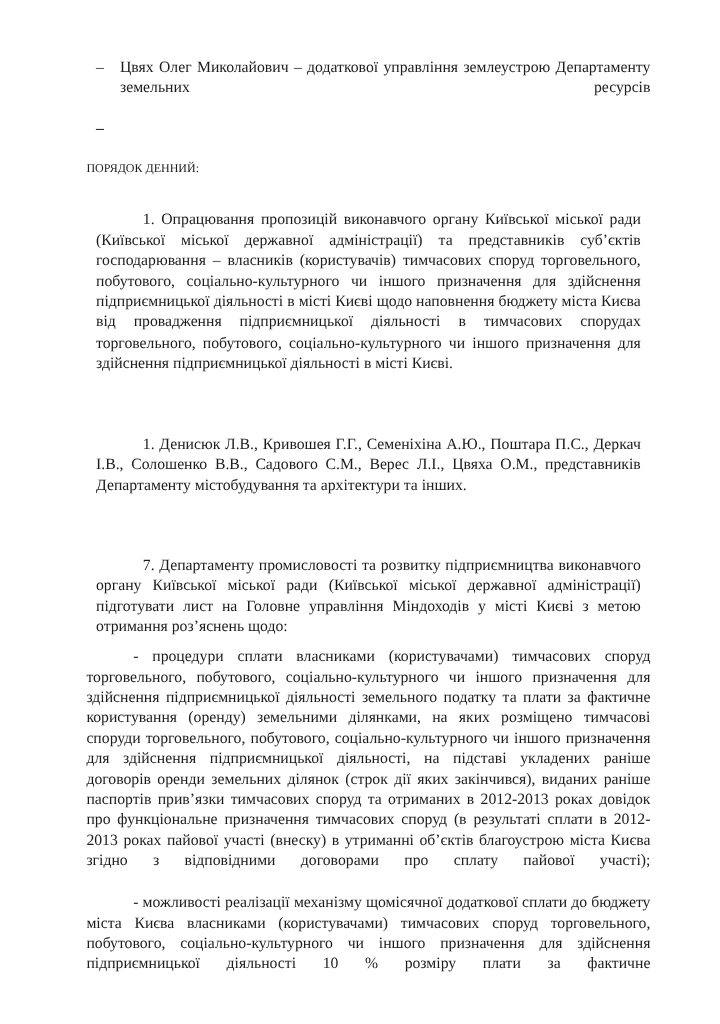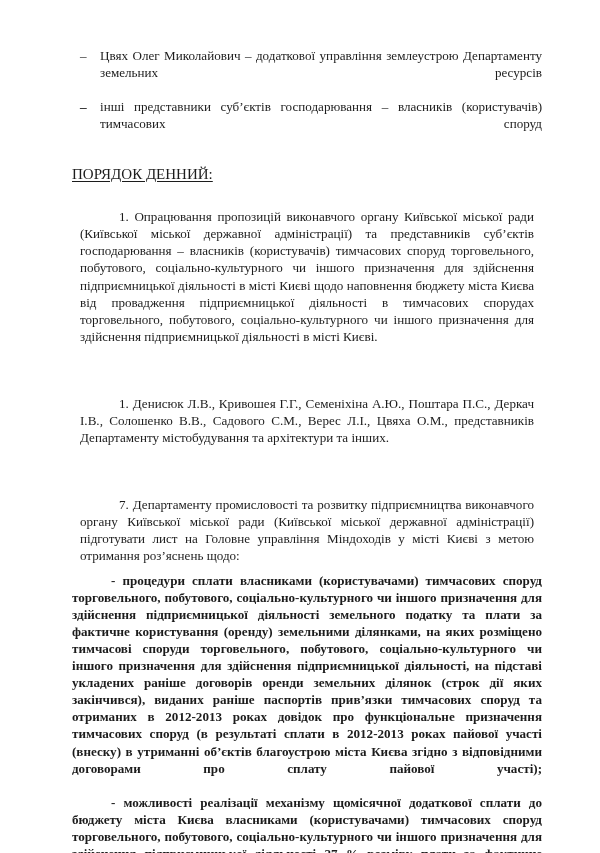--- a/index.html
+++ b/index.html
@@ -58,42 +58,40 @@
   }
   .justify-all::after {
     content: "";
     display: inline-block;
     width: 100%;
   }
 
   
   .section-heading {
     margin: 0;
-    font-size: 15px;
+    font-size: 10px;
     line-height: 17.05px;
     font-weight: normal;
-    text-decoration: underline;
     text-underline-offset: 2px;
     text-align: left;
   }
   .spacer-md { height: 17px; }
 
   
   .para {
     margin: 8px;
     text-indent: 39px;
     text-align: justify;
   }
 
   
   .sub-item {
     margin: 0;
     text-indent: 39px;
     text-align: justify;
-    font-weight: bold;
   }
   .sub-item::after {
     content: "";
     display: inline-block;
     width: 100%;
   }
   .last-line-clip {
     
   }
 </style>
@@ -107,21 +105,21 @@
 
       <div class="bullet-item justify-all">
         <span class="dash-mark">–</span><span class="bullet-text-inline">Цвях Олег Миколайович – додаткової управління землеустрою Департаменту земельних ресурсів</span>
       </div>
 
       <div class="bullet-item">
         <span class="dash-mark">–</span>
       </div>
 
       <div class="bullet-item justify-all">
-        <span class="dash-mark">–</span><span class="bullet-text-inline">інші представники суб’єктів господарювання – власників (користувачів) тимчасових споруд</span>
+        <span class="dash-mark">–</span>
       </div>
 
     </div>
 
     <div class="spacer-md"></div>
 
     <div class="section-heading">ПОРЯДОК ДЕННИЙ:</div>
 
     <div class="spacer-md"></div>
 
@@ -136,16 +134,16 @@
 
     <div class="spacer-md"></div>
 
 
     <div class="spacer-md"></div>
 
     <p class="para">7. Департаменту промисловості та розвитку підприємництва виконавчого органу Київської міської ради (Київської міської державної адміністрації) підготувати лист на Головне управління Міндоходів у місті Києві з метою отримання роз’яснень щодо:</p>
 
     <p class="sub-item"><span>-&nbsp;</span><span>процедури сплати власниками (користувачами) тимчасових споруд торговельного, побутового, соціально-культурного чи іншого призначення для здійснення підприємницької діяльності земельного податку та плати за фактичне користування (оренду) земельними ділянками, на яких розміщено тимчасові споруди торговельного, побутового, соціально-культурного чи іншого призначення для здійснення підприємницької діяльності, на підставі укладених раніше договорів оренди земельних ділянок (строк дії яких закінчився), виданих раніше паспортів прив’язки тимчасових споруд та отриманих в 2012-2013 роках довідок про функціональне призначення тимчасових споруд (в результаті сплати в 2012-2013 роках пайової участі (внеску) в утриманні об’єктів благоустрою міста Києва згідно з відповідними договорами про сплату пайової участі);</span></p>
 
-    <p class="sub-item last-line-clip"><span>-&nbsp;</span><span>можливості реалізації механізму щомісячної додаткової сплати до бюджету міста Києва власниками (користувачами) тимчасових споруд торговельного, побутового, соціально-культурного чи іншого призначення для здійснення підприємницької діяльності 27 % розміру плати за фактичне</span></p>
+    <p class="sub-item last-line-clip"><span>-&nbsp;</span><span>можливості реалізації механізму щомісячної додаткової сплати до бюджету міста Києва власниками (користувачами) тимчасових споруд торговельного, побутового, соціально-культурного чи іншого призначення для здійснення підприємницької діяльності 10 % розміру плати за фактичне</span></p>
 
   </div>
 </div>
 
 </body></html>

